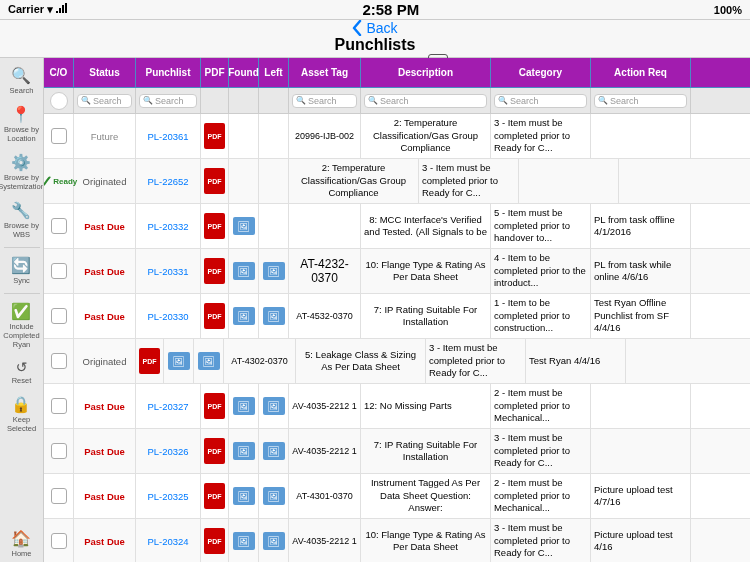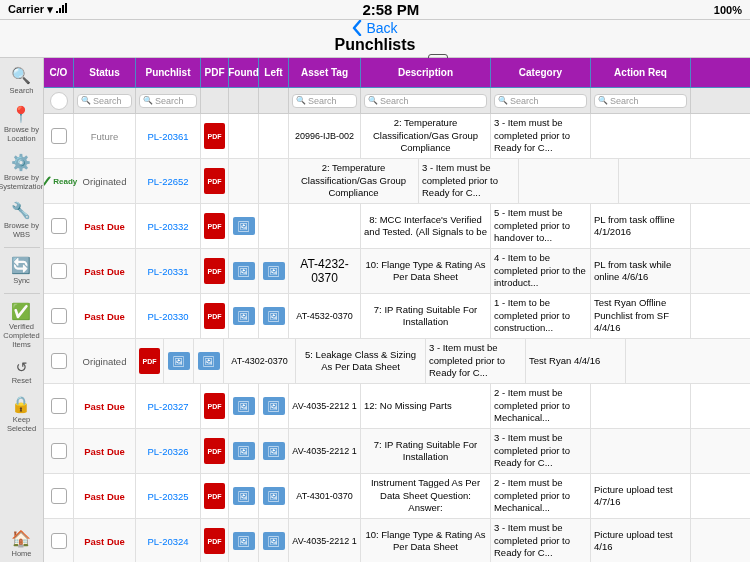--- a/index.html
+++ b/index.html
@@ -129,21 +129,21 @@
       <span class="label">Browse by WBS</span>
     </div>
     <div class="sidebar-divider"></div>
     <div class="sidebar-item">
       <span class="icon">🔄</span>
       <span class="label">Sync</span>
     </div>
     <div class="sidebar-divider"></div>
     <div class="sidebar-item">
       <span class="icon">✅</span>
-      <span class="label">Verified Completed Items</span>
+      <span class="label">Include Completed Ryan</span>
     </div>
     <div class="sidebar-item">
       <span class="icon" style="font-size:14px;">↺</span>
       <span class="label">Reset</span>
     </div>
     <div class="sidebar-item">
       <span class="icon">🔒</span>
       <span class="label">Keep Selected</span>
     </div>
     <div style="flex:1;"></div>

